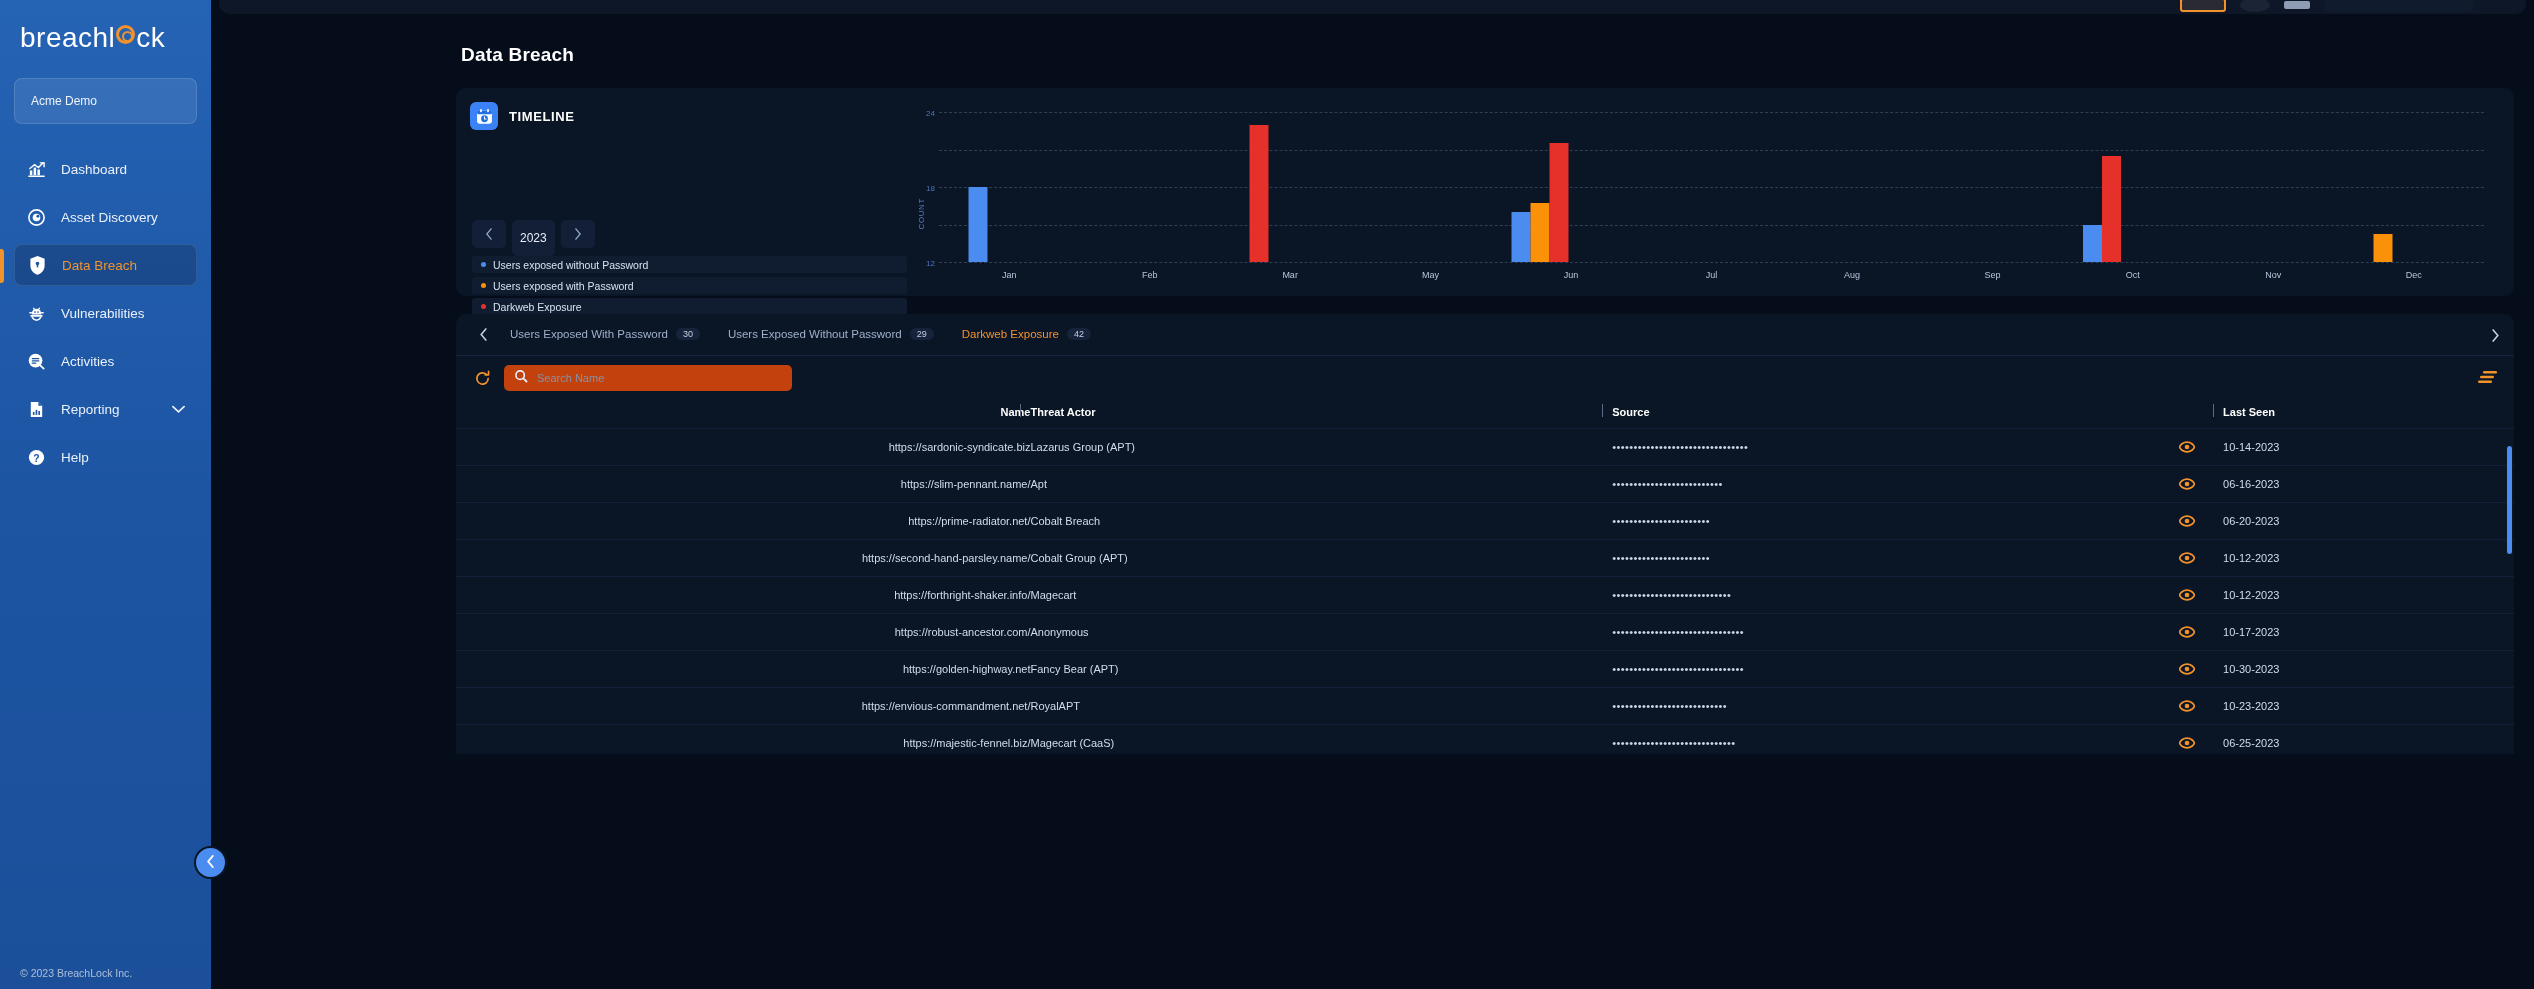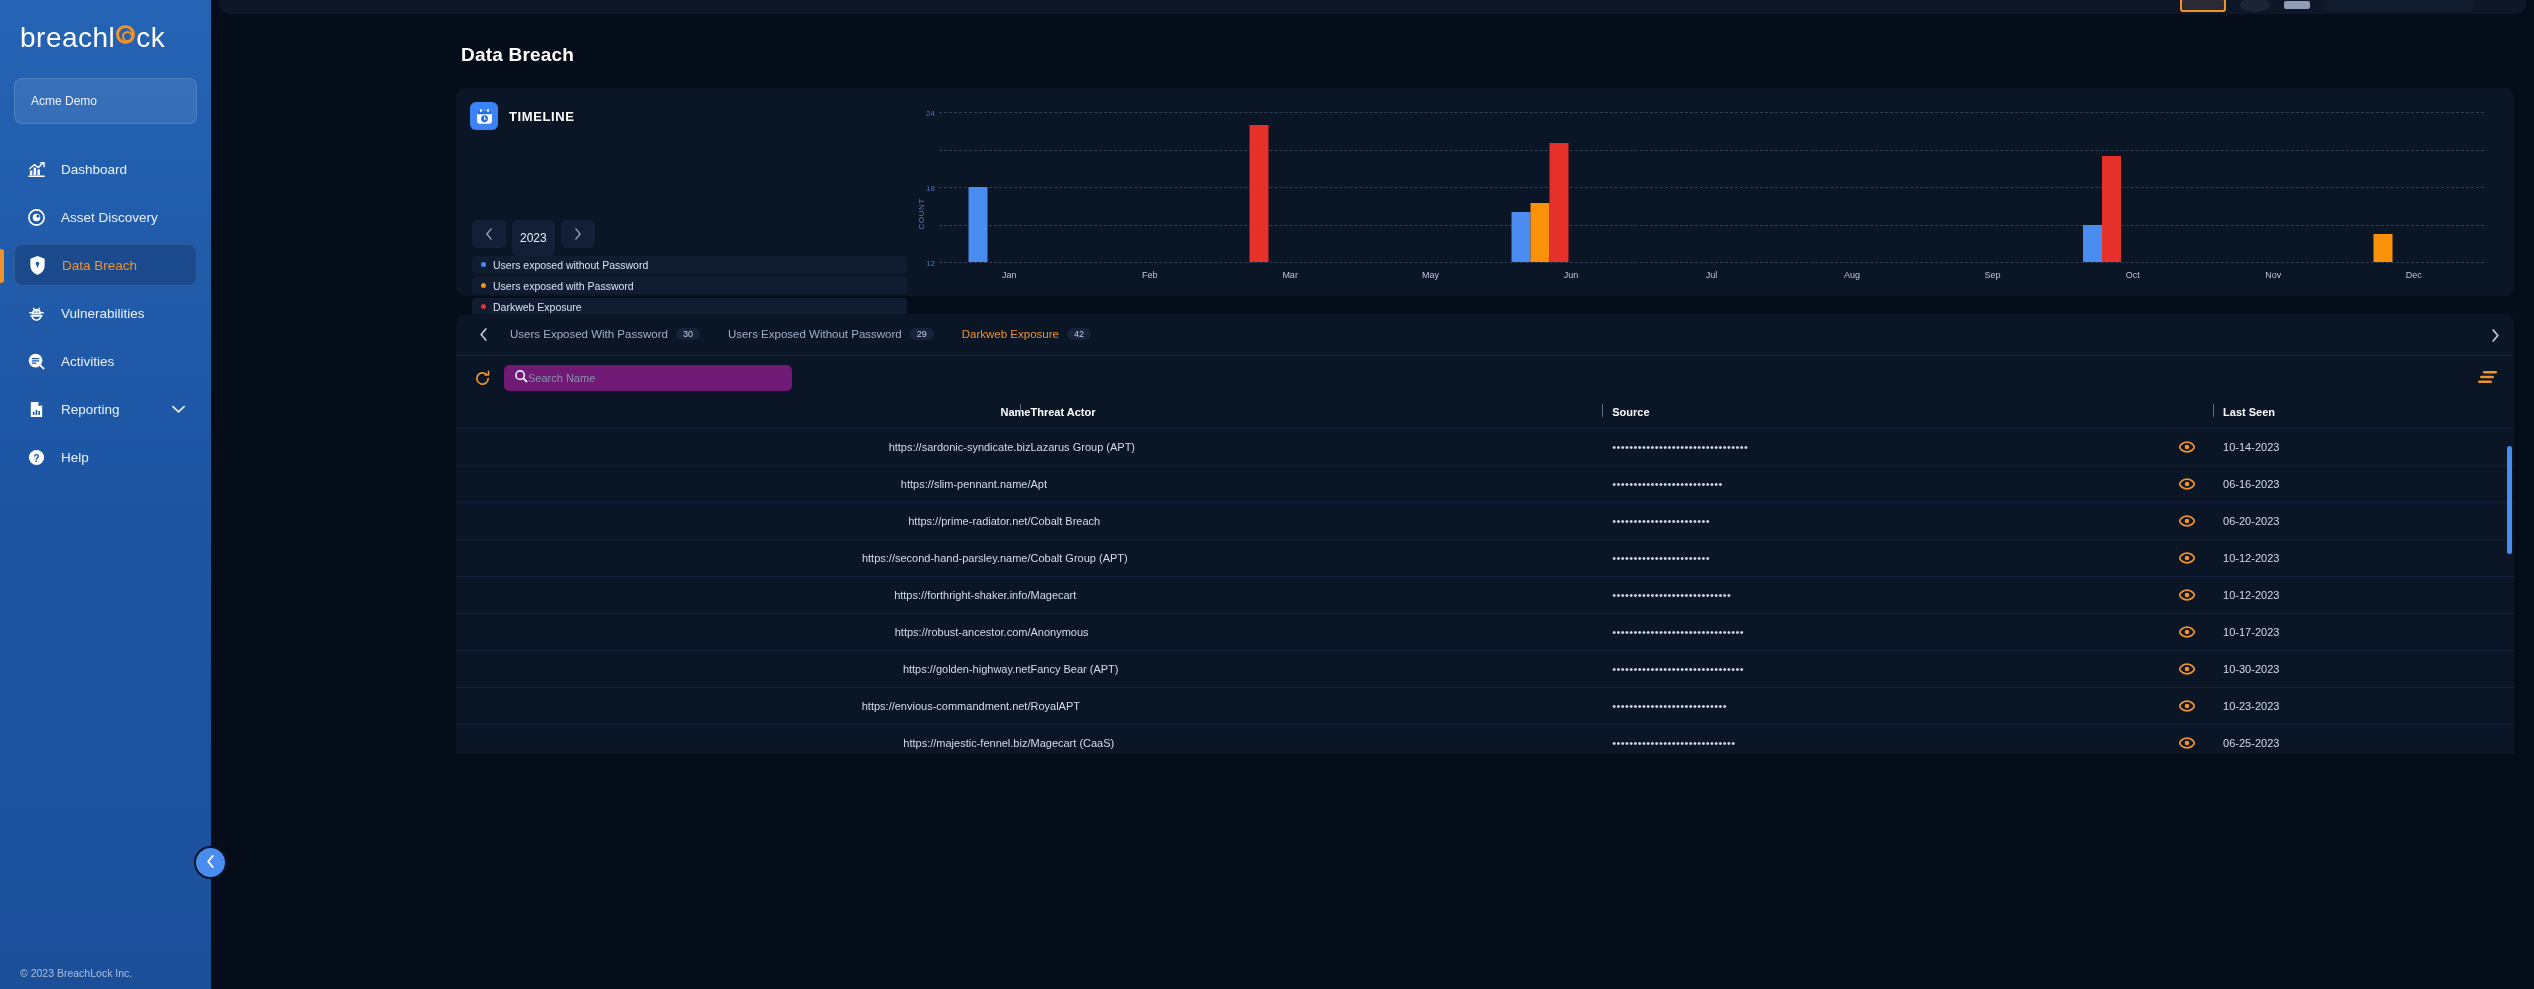--- a/index.html
+++ b/index.html
@@ -138,22 +138,22 @@
   .tab.active { color:#f2922b; }
   .tab.active::before { content:""; position:absolute; left:0; right:0; top:-4px; height:4px; background:#f2922b; border-radius:2px;}
   .tab-count {
     background:#16233b; border-radius:9px; padding:1px 7px; font-size:9px; color:#c0cde2;
   }
   .tab-arrow-right { position:absolute; right:6px; top:0; }
 
   .search-row { height:34px; display:flex; align-items:center; padding: 10px 0 0 14px; position:relative;}
   .refresh { width:24px;height:24px;display:flex;align-items:center;justify-content:center;color:#f2922b;cursor:pointer;}
   .search-box {
-    margin-left:10px; width:288px; height:26px; background:#701a75; border-radius:5px;
-    display:flex; align-items:center; padding-left:10px; 
+    margin-left:10px; width:288px; height:26px; background:#c2410c; border-radius:5px;
+    display:flex; align-items:center; padding-left:10px; gap:9px;
   }
   .search-inp { background:transparent; border:0; outline:0; color:#dbe4f2; font-size:11px; width:220px;
                 font-family:"Liberation Sans",sans-serif;}
   .search-inp::placeholder { color:#8593aa; }
   .filter-ico { position:absolute; right:16px; top:14px; cursor:pointer;}
 
   table { width:100%; border-collapse:collapse; margin-top:8px; table-layout: fixed;}
   thead th {
     text-align:left; color:#fff; font-size:11px; font-weight:bold;
     padding: 8px 0 10px 0; position:relative;

